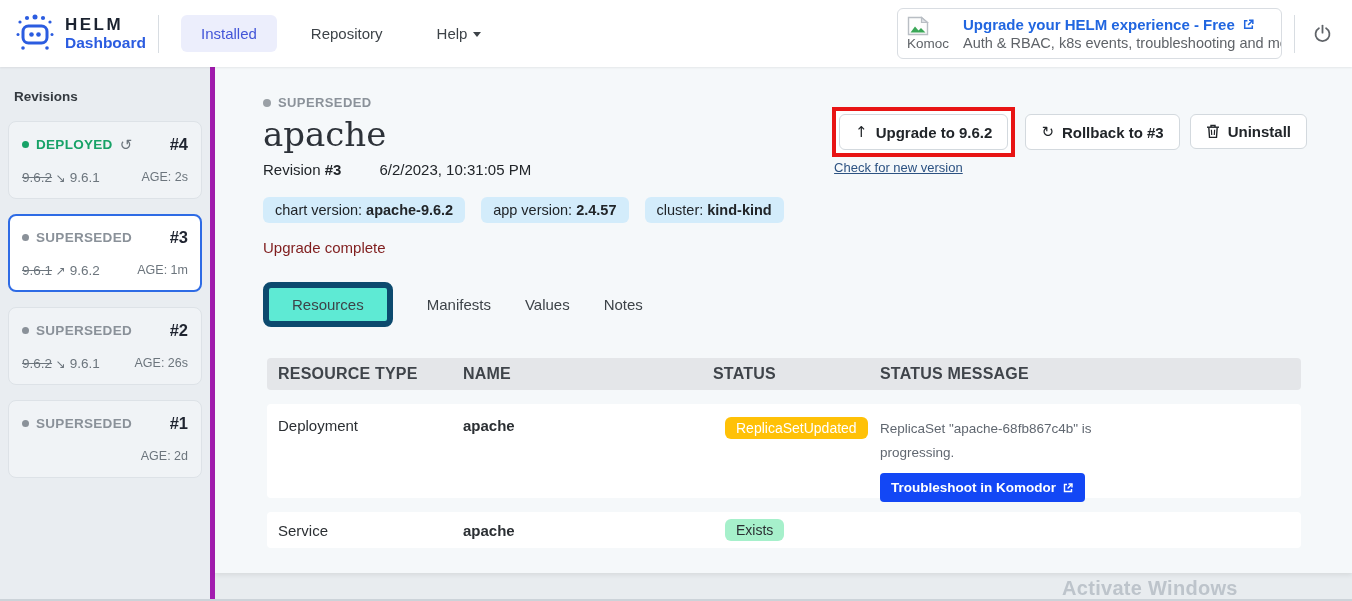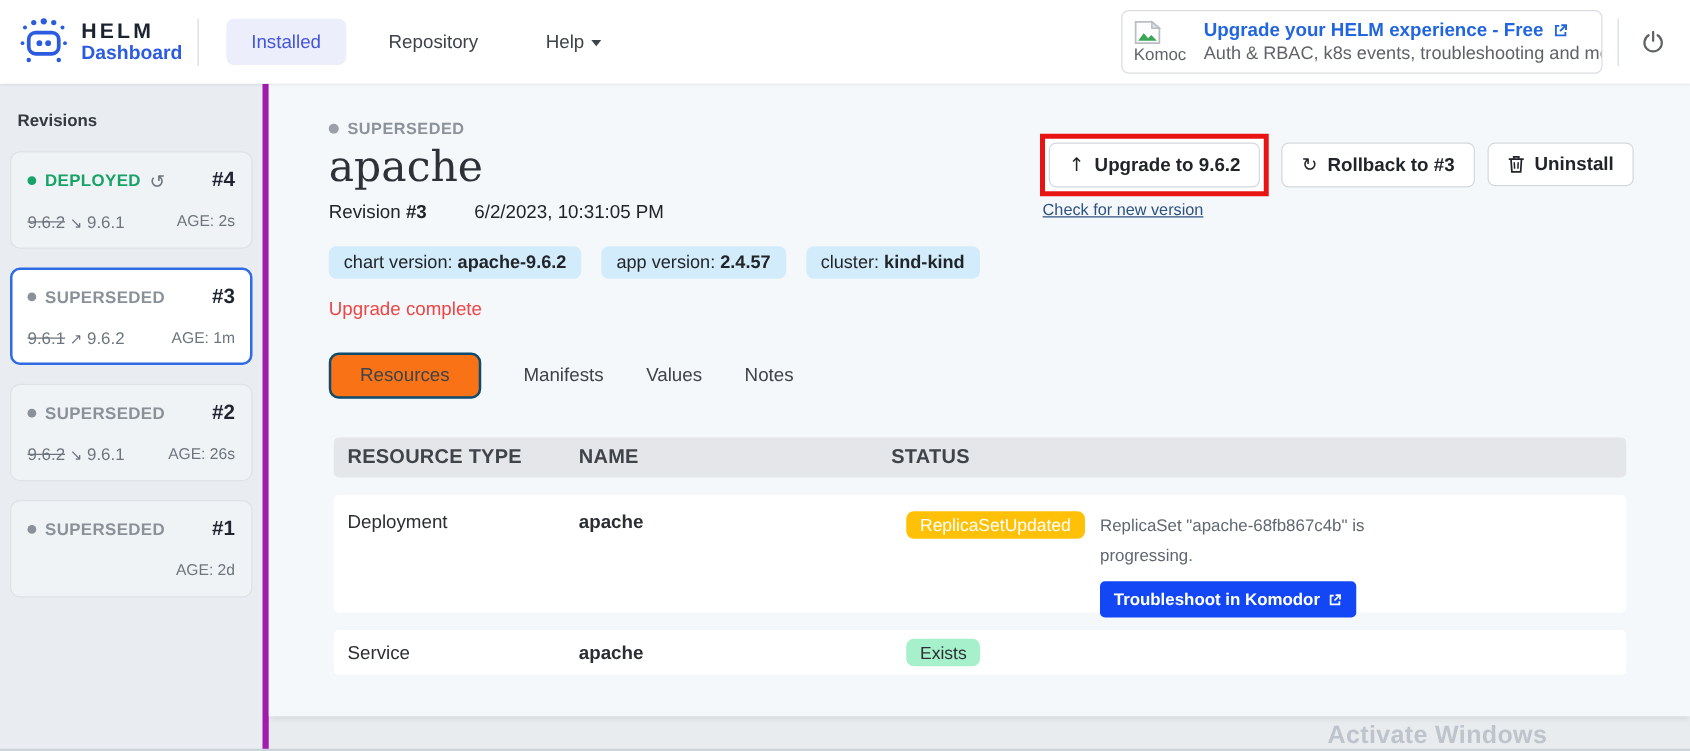--- a/index.html
+++ b/index.html
@@ -84,25 +84,25 @@
   }
   .upgrade-col { display:flex; flex-direction:column; align-items:flex-start; }
   .red-box { border:4px solid #e81414; padding:3px; background:#fff; }
   .check-link { font-size:13px; color:#2c5282; text-decoration:underline; margin-top:3px; margin-left:2px; cursor:pointer; }
   .btn .uni { font-weight:400; font-size:15px; }
   .btn.side { margin-top:7px; }
 
   .badges { display:flex; gap:16px; margin-top:19px; }
   .badge { background:#d3ecfb; border-radius:6px; padding:5px 12px; font-size:14.5px; color:#212529; white-space:nowrap; }
   .badge b { font-weight:700; }
-  .upgrade-complete { margin-top:16px; font-size:15px; color:#ef4444; }
+  .upgrade-complete { margin-top:16px; font-size:15px; color:#7f1d1d; }
 
   .tabs { display:flex; align-items:center; gap:34px; margin-top:26px; }
   .tab { font-size:15px; color:#3d4348; cursor:pointer; }
-  .tab.active { border:2px solid #0c4a6e; border-radius:8px; background:#f97316; padding:8px 23px; }
+  .tab.active { border:6px solid #0c4a6e; border-radius:8px; background:#5eead4; padding:8px 23px; }
 
   .table { margin-top:31px; margin-left:4px; width:1034px; }
   .thead {
     background:#e4e6e9; border-radius:4px; height:32px;
     display:grid; grid-template-columns:185px 250px 167px auto;
     align-items:center; padding-left:11px;
     font-size:16px; font-weight:700; color:#3f444a; letter-spacing:.2px; font-stretch:condensed;
   }
   .trow {
     background:#fff; border-radius:4px; margin-top:14px;
@@ -295,20 +295,21 @@
       <div class="tab">Manifests</div>
       <div class="tab">Values</div>
       <div class="tab">Notes</div>
     </div>
 
     <div class="table">
       <div class="thead">
         <div>RESOURCE TYPE</div>
         <div>NAME</div>
         <div>STATUS</div>
+        <div>STATUS MESSAGE</div>
       </div>
 
       <div class="trow row1">
         <div class="cell type">Deployment</div>
         <div class="cell name">apache</div>
         <div class="cell"><span class="pill warn">ReplicaSetUpdated</span></div>
         <div class="cell msg">
           <div class="msg-text">ReplicaSet "apache-68fb867c4b" is progressing.</div>
           <button class="komodor-btn">
             <span>Troubleshoot in Komodor</span>

